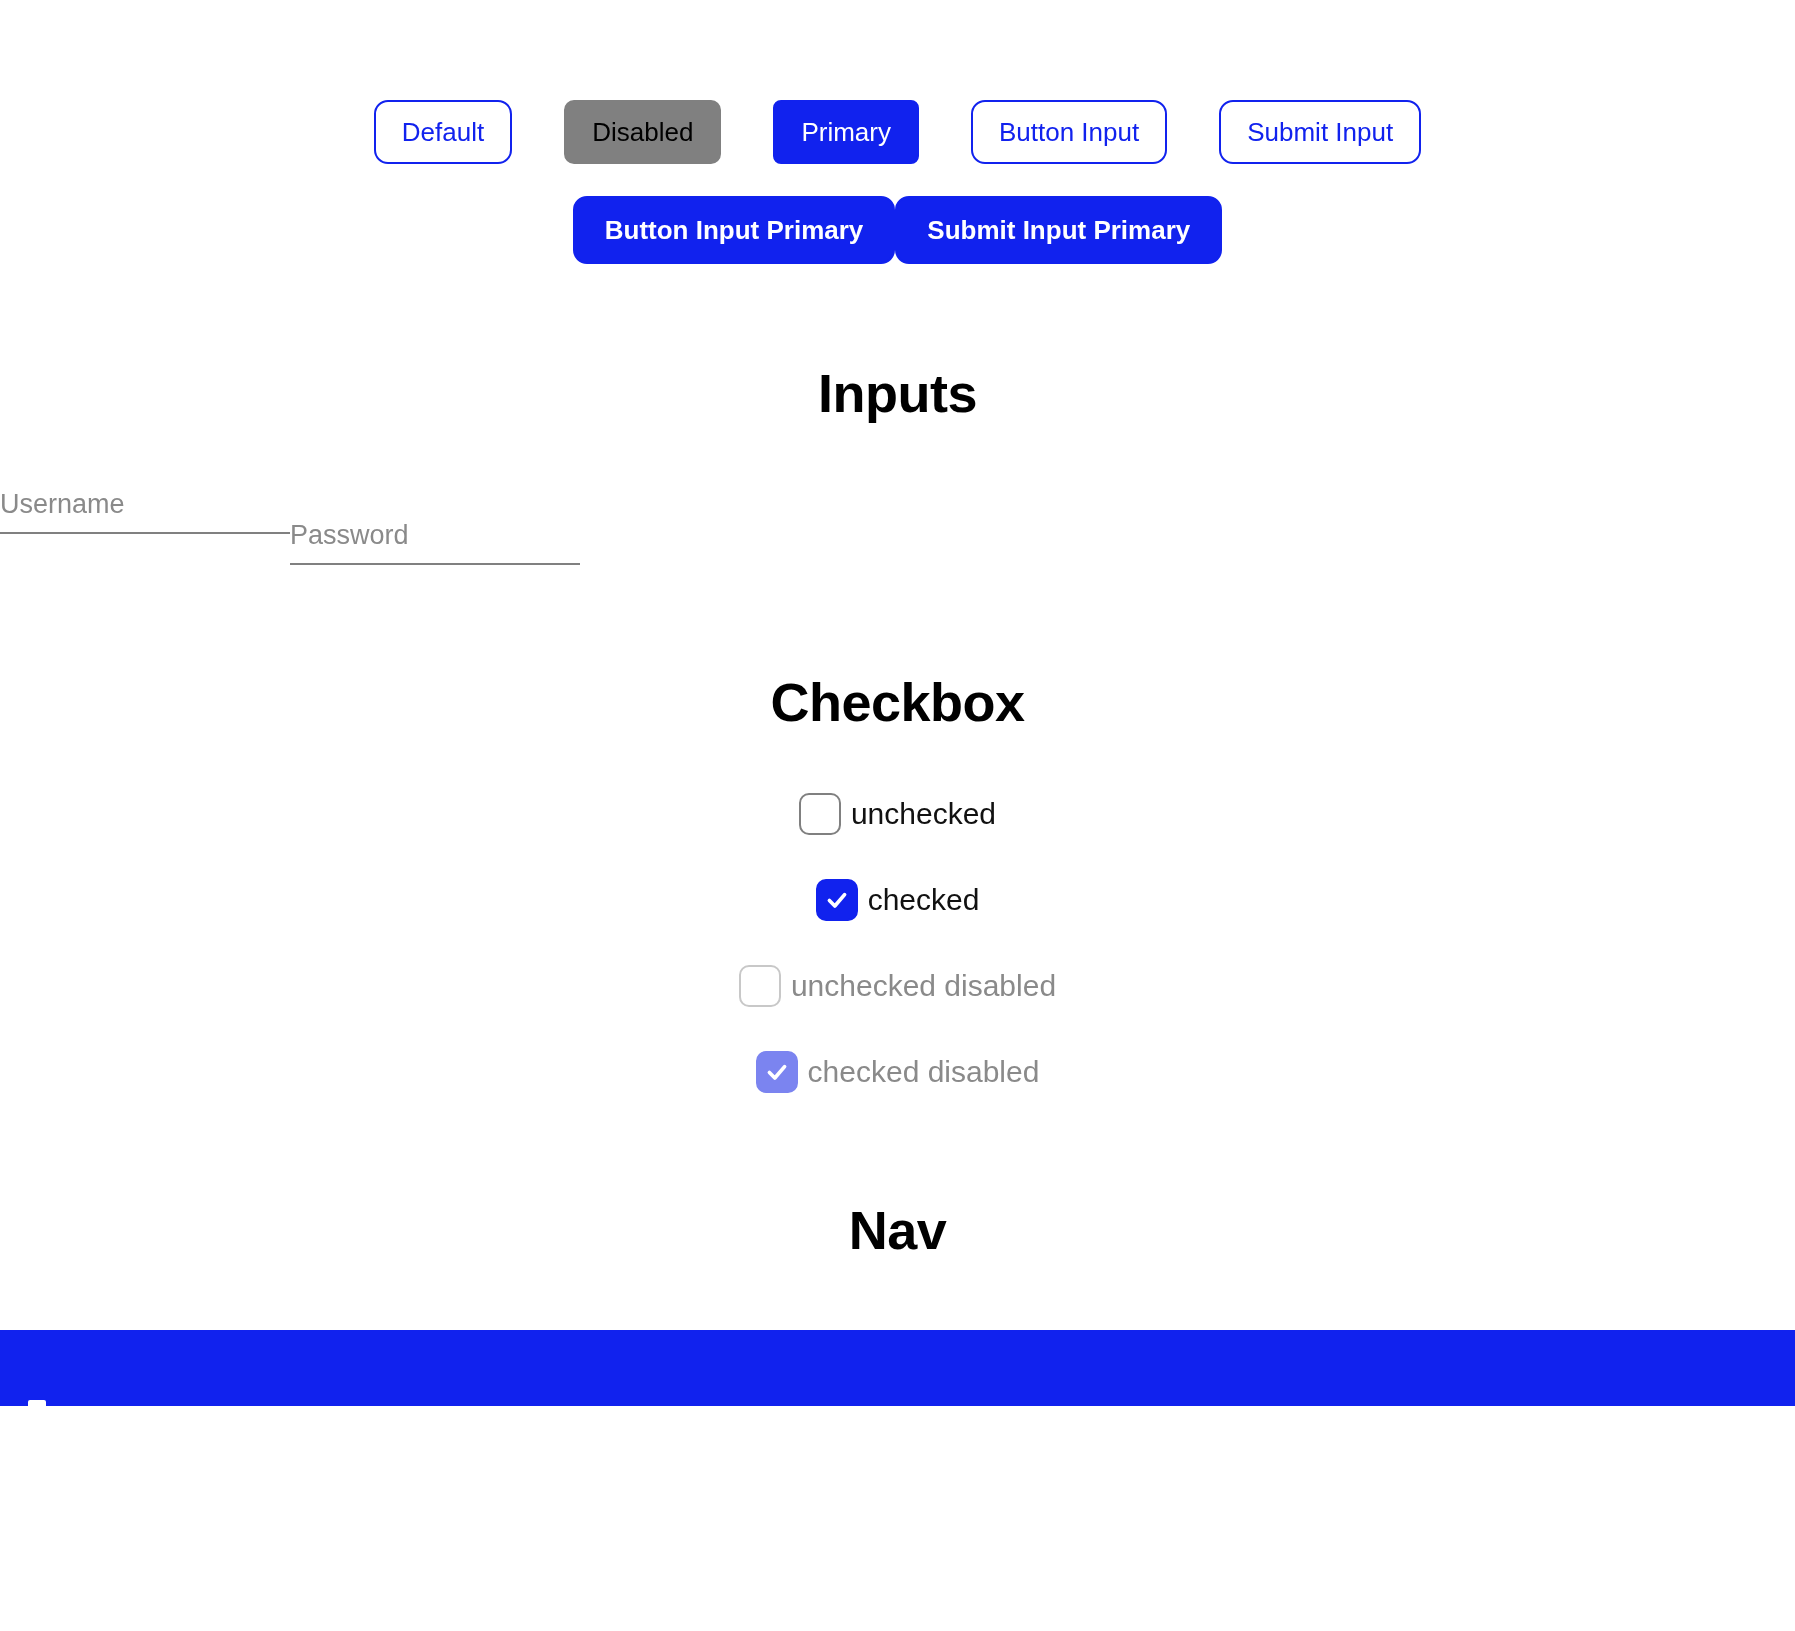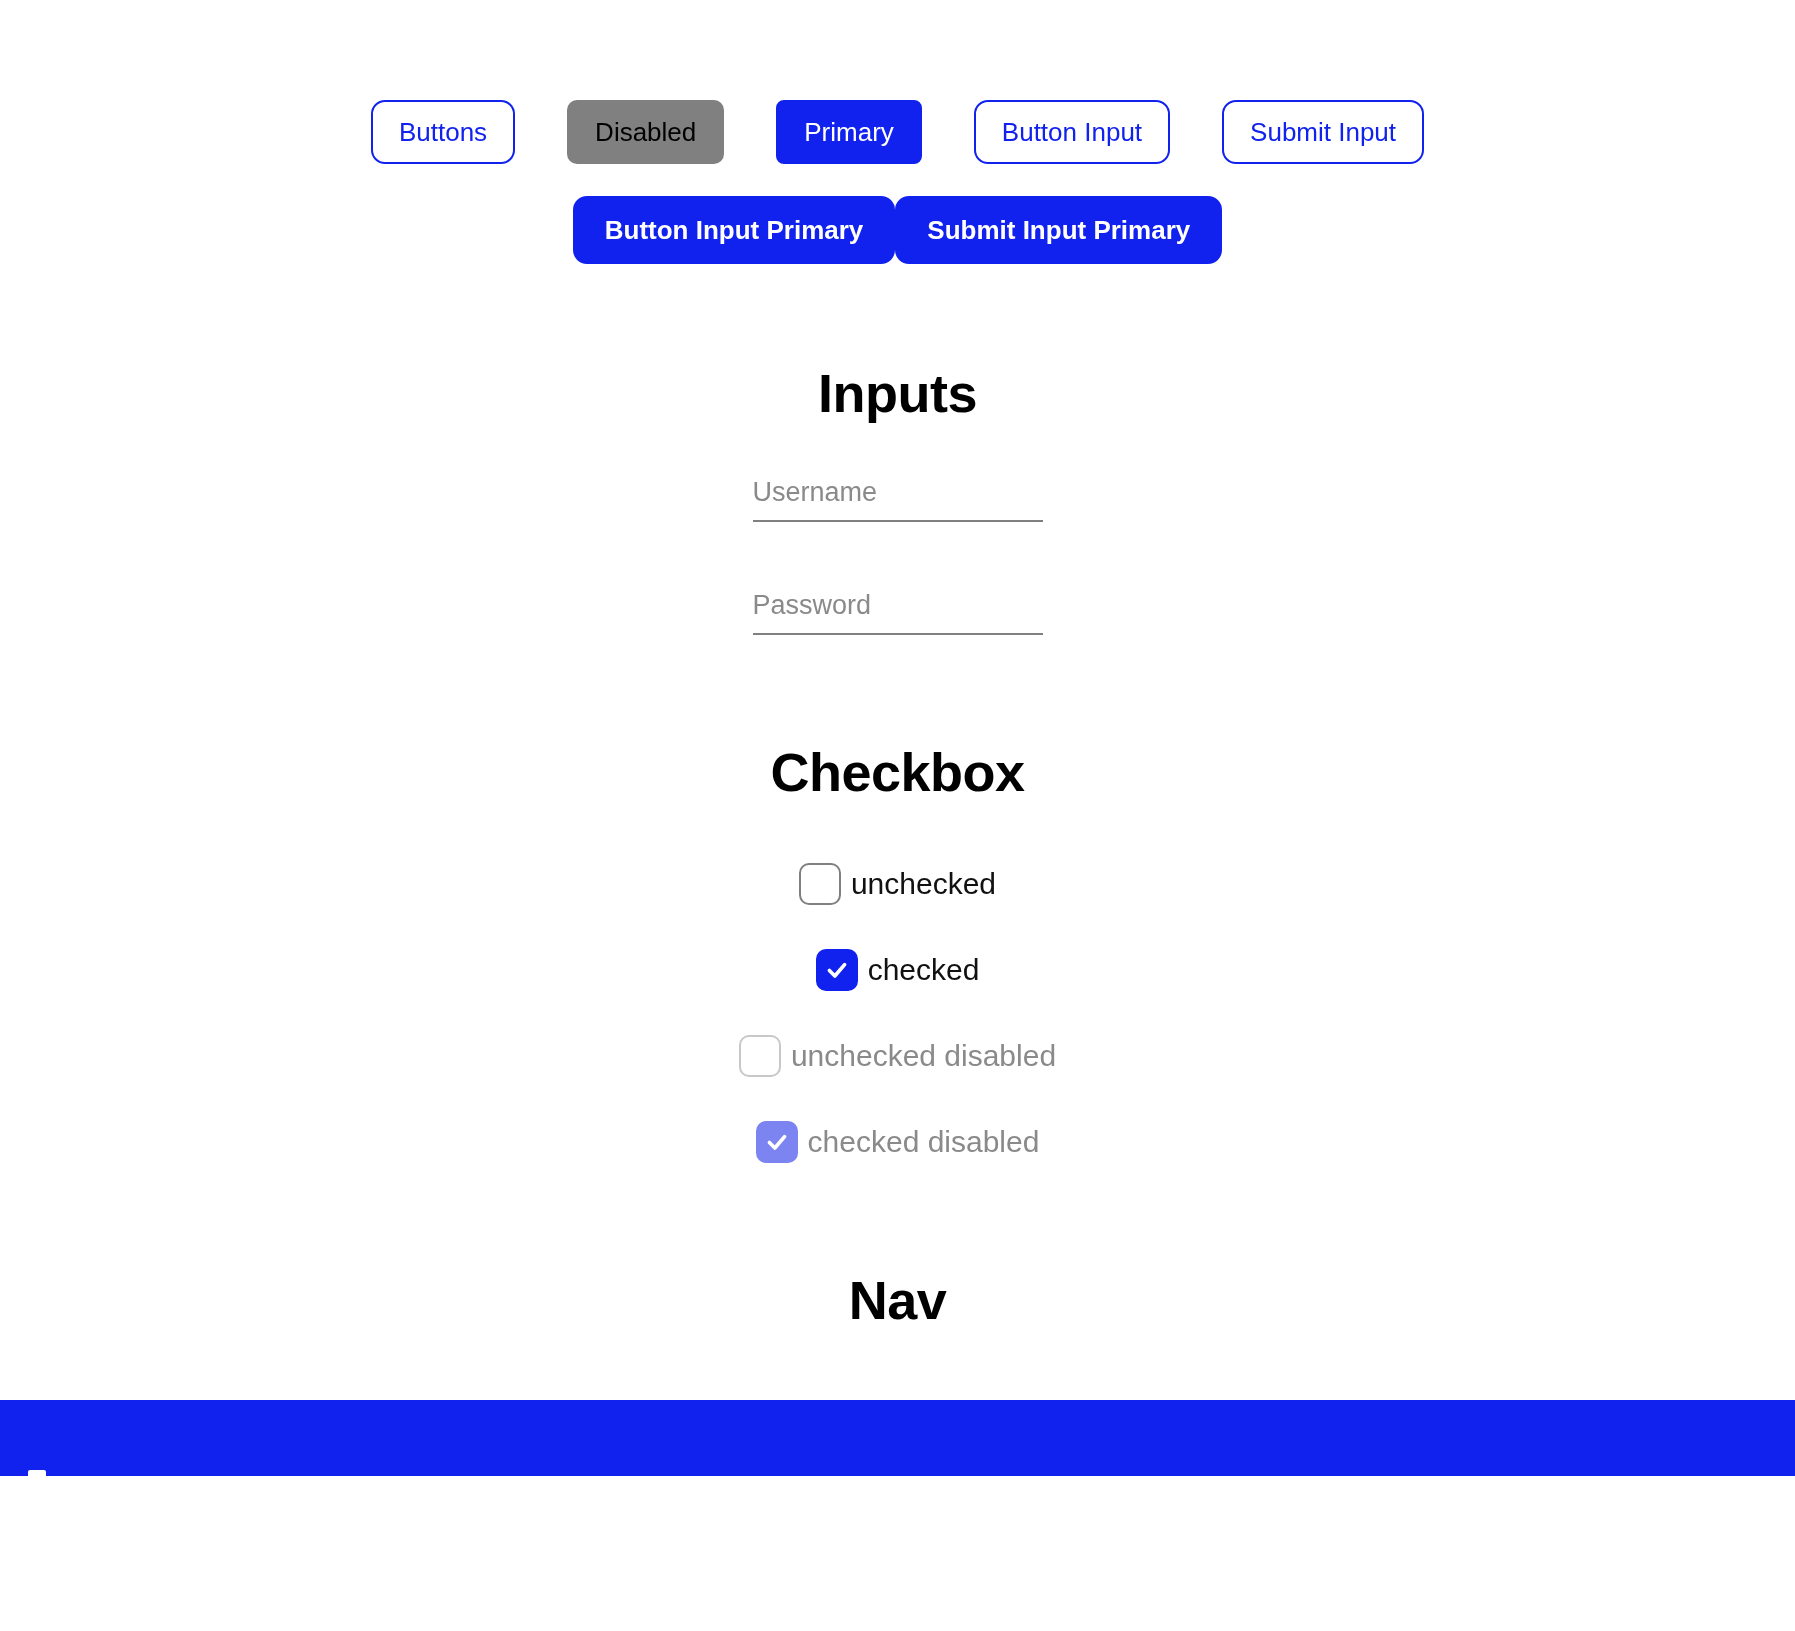--- a/index.html
+++ b/index.html
@@ -85,23 +85,22 @@
     padding: 19px 30px;
     font-weight: 600;
   }
 
   
   #inputs-section {
     margin-top: 100px;
   }
   .inputs-wrap {
     display: flex;
-    flex-direction: column;
-    align-items: center;
-    margin-top: 48px;
+    align-items: center;
+    margin-top: 29px;
   }
   .text-input {
     width: 290px;
     font-family: "Liberation Sans", sans-serif;
     font-size: 27px;
     color: #333333;
     background: transparent;
     border: none;
     border-bottom: 2px solid #808080;
     outline: none;
@@ -200,21 +199,21 @@
   }
 </style>
 </head>
 <body>
 
 <div class="page">
 
   <section id="buttons-section">
 
     <div class="btn-row" id="btn-row-1">
-      <button class="btn btn-outline">Buttons</button>
+      <button class="btn btn-outline">Default</button>
       <button class="btn btn-disabled" disabled="">Disabled</button>
       <button class="btn btn-primary">Primary</button>
       <button class="btn btn-outline">Button Input</button>
       <button class="btn btn-outline">Submit Input</button>
     </div>
 
     <div class="btn-row" id="btn-row-2">
       <button class="btn btn-primary-round">Button Input Primary</button>
       <button class="btn btn-primary-round">Submit Input Primary</button>
     </div>

